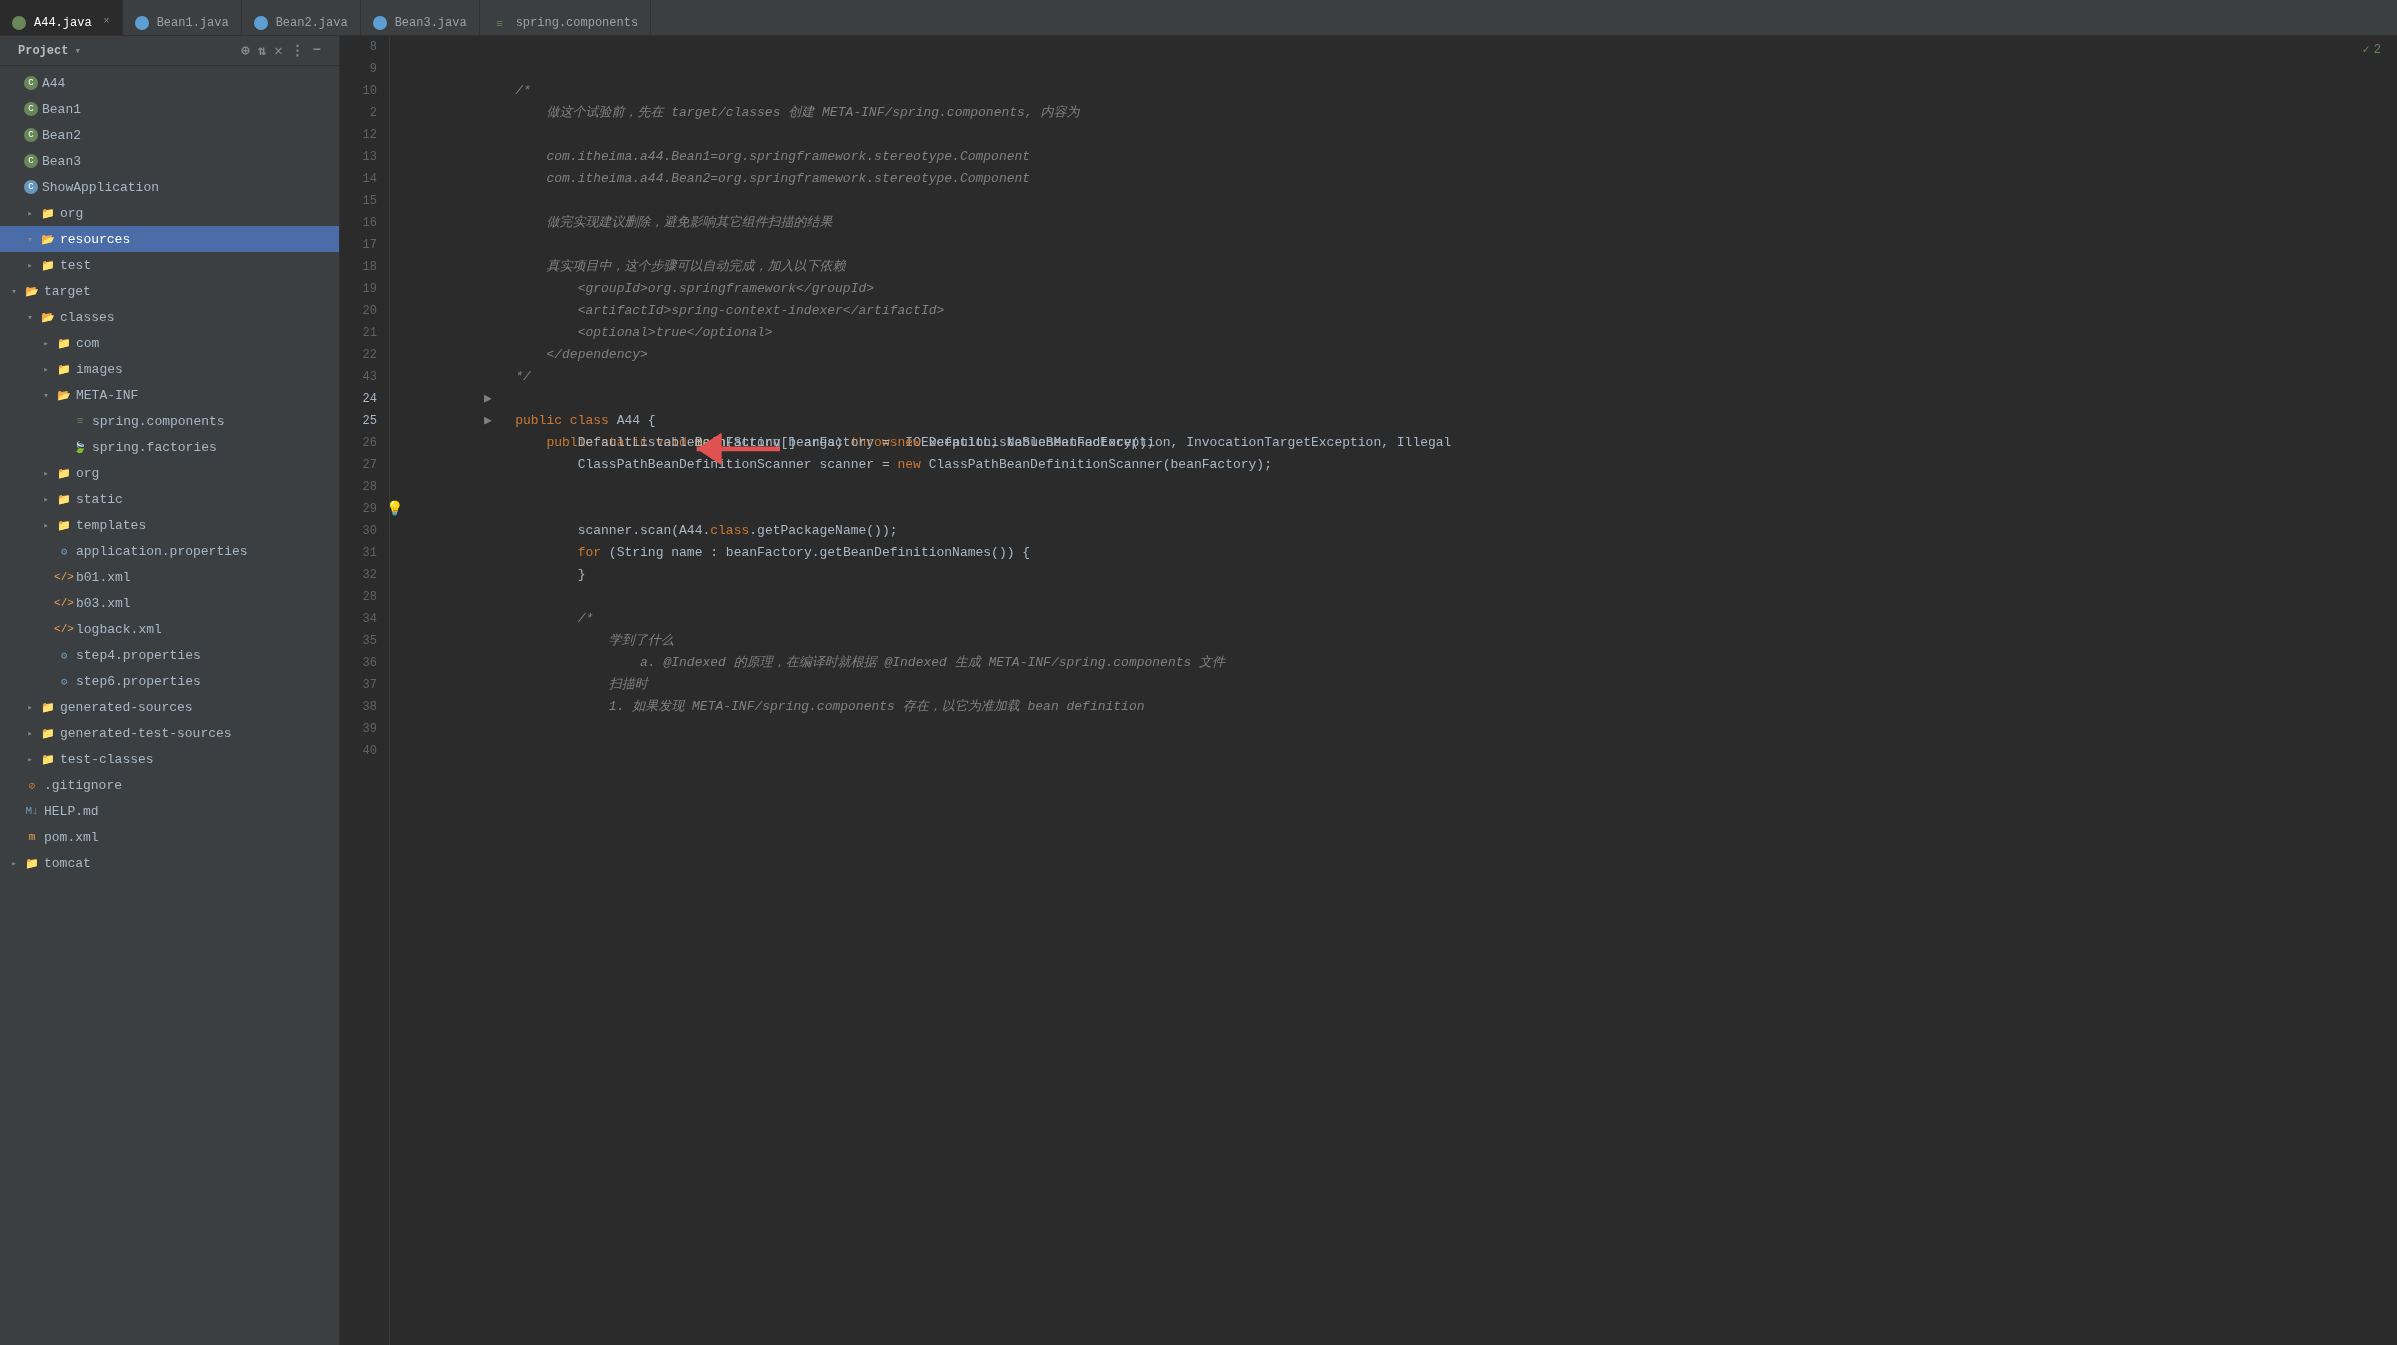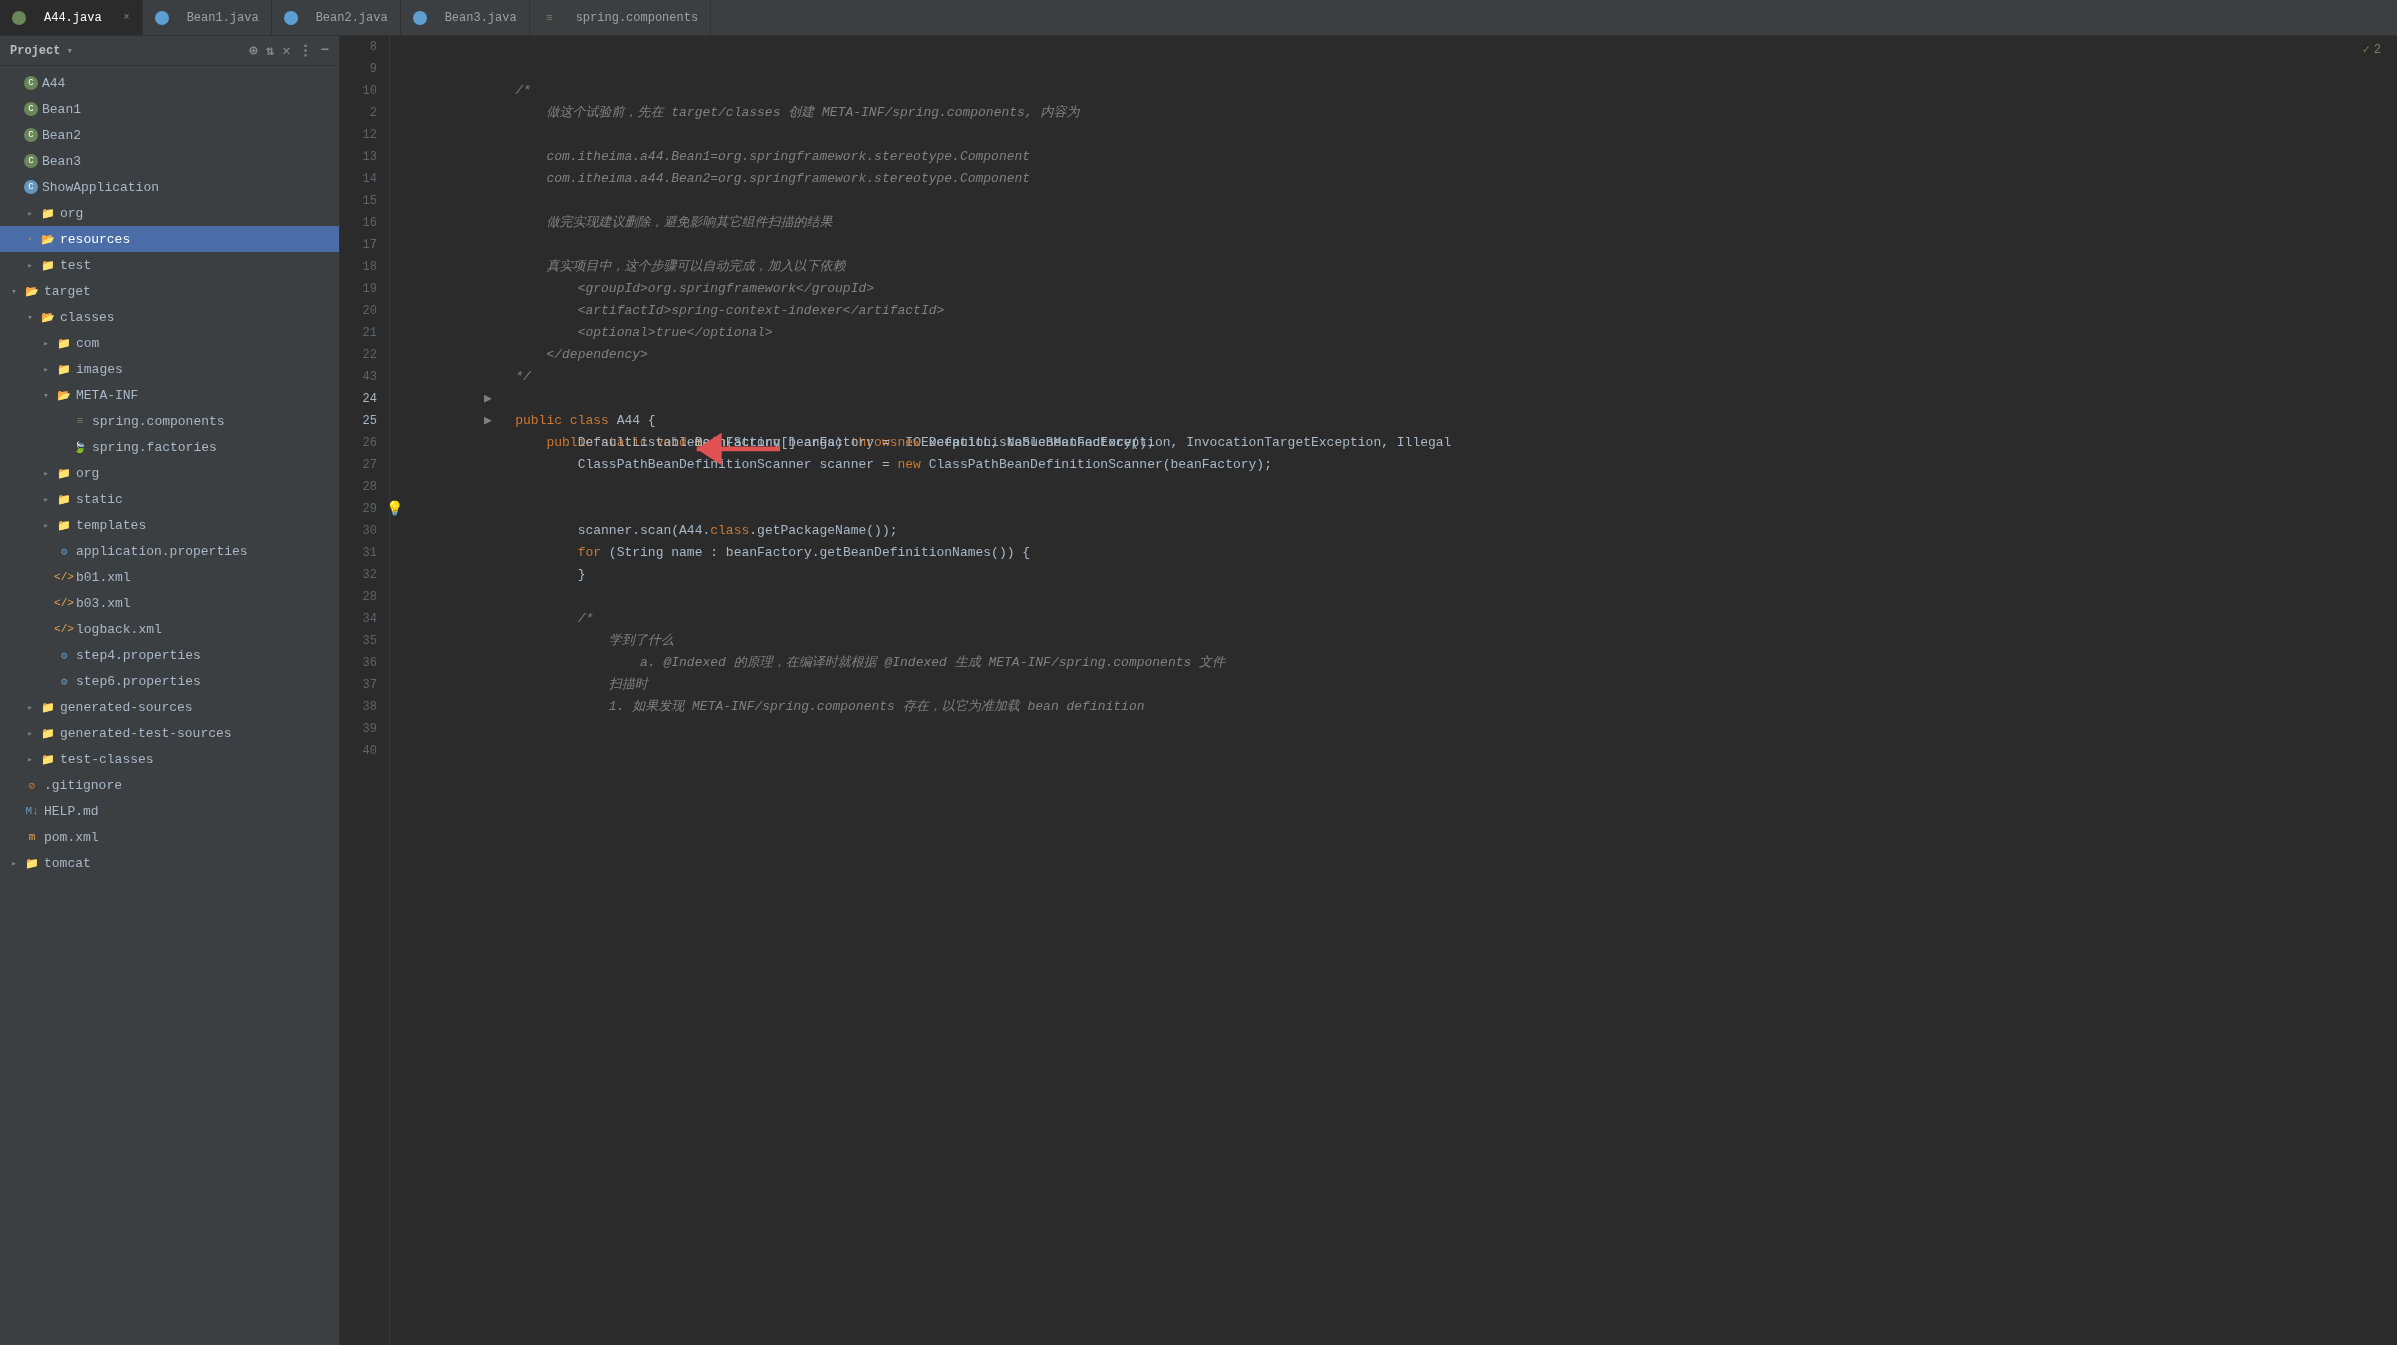--- a/index.html
+++ b/index.html
@@ -18,29 +18,28 @@
     .tab-bar {
       display: flex;
       background: #3c3f41;
       border-bottom: 1px solid #323232;
       height: 36px;
       align-items: center;
       flex-shrink: 0;
     }
     .tab {
       display: flex;
-      align-items: center;
-      padding: 8px 12px;
+      padding: 16px 12px;
       height: 100%;
       font-size: 12px;
       color: #9da0a3;
       border-right: 1px solid #323232;
       cursor: pointer;
       white-space: nowrap;
-      gap: 18px;
+      gap: 8px;
     }
     .tab.active {
       background: #2b2b2b;
       color: #fff;
     }
     .tab-icon {
       width: 14px;
       height: 14px;
       border-radius: 50%;
       background: #6a8759;
@@ -68,21 +67,21 @@
       background: #3c3f41;
       border-right: 1px solid #323232;
       display: flex;
       flex-direction: column;
       overflow: hidden;
       flex-shrink: 0;
     }
     .sidebar-header {
       display: flex;
       align-items: center;
-      padding: 6px 10px;
+      padding: 6px 18px;
       font-size: 12px;
       font-weight: bold;
       color: #bbb;
       border-bottom: 1px solid #323232;
       gap: 6px;
     }
     .sidebar-header-icons {
       margin-left: auto;
       display: flex;
       gap: 8px;

